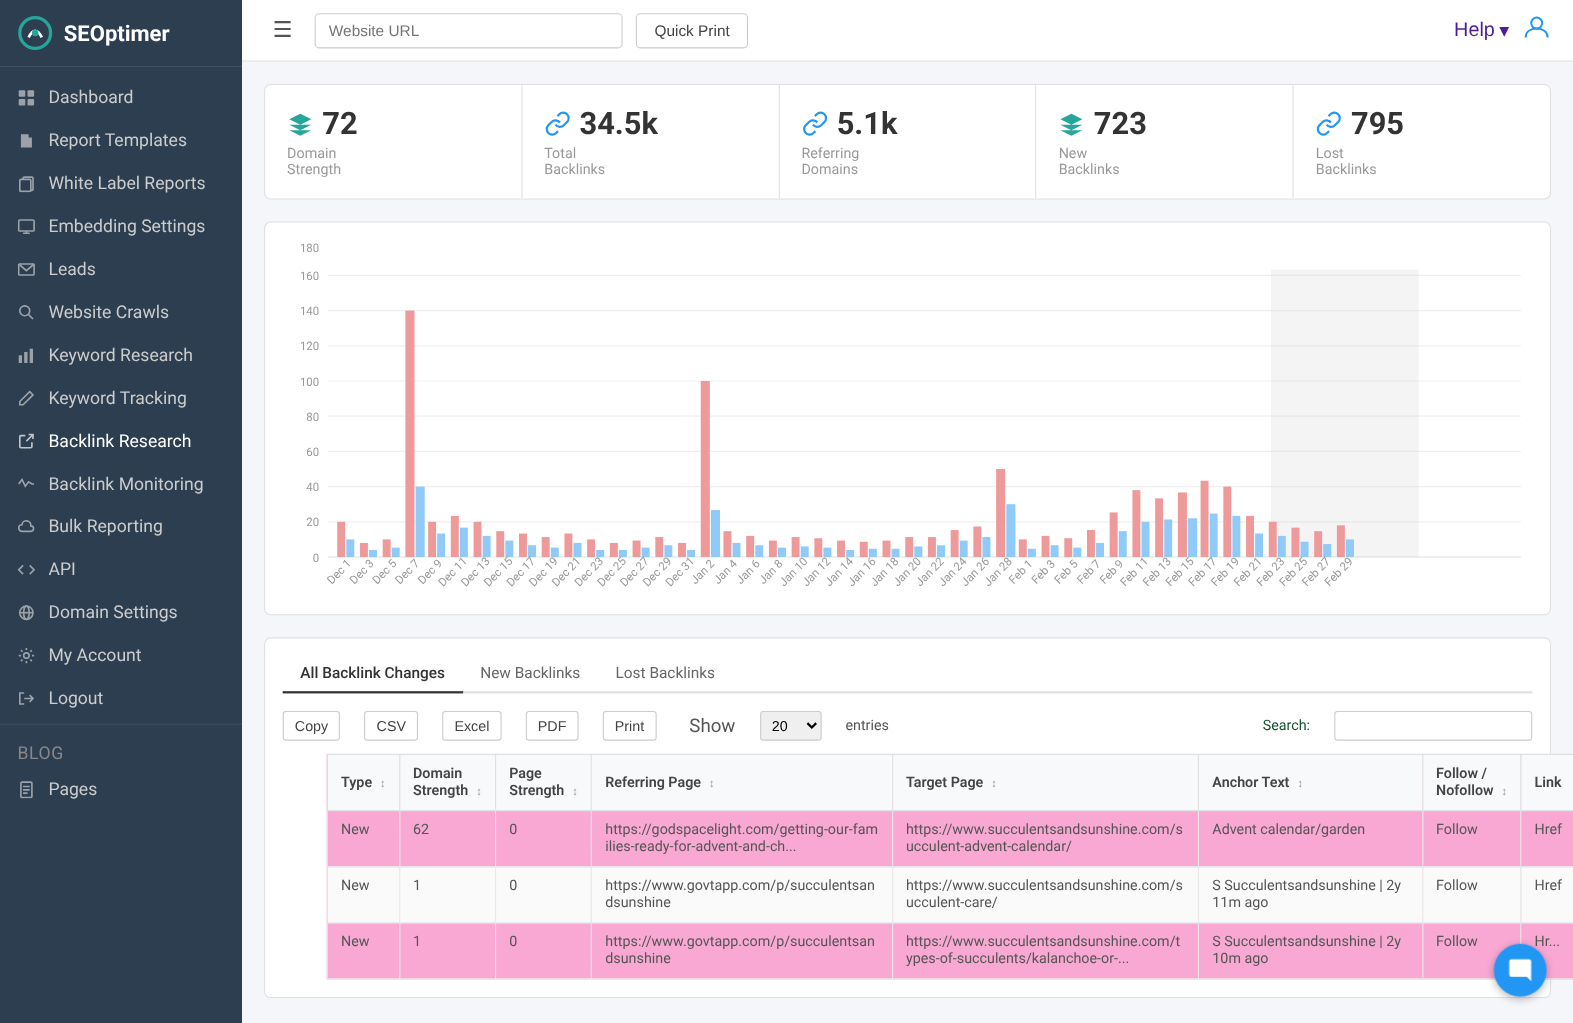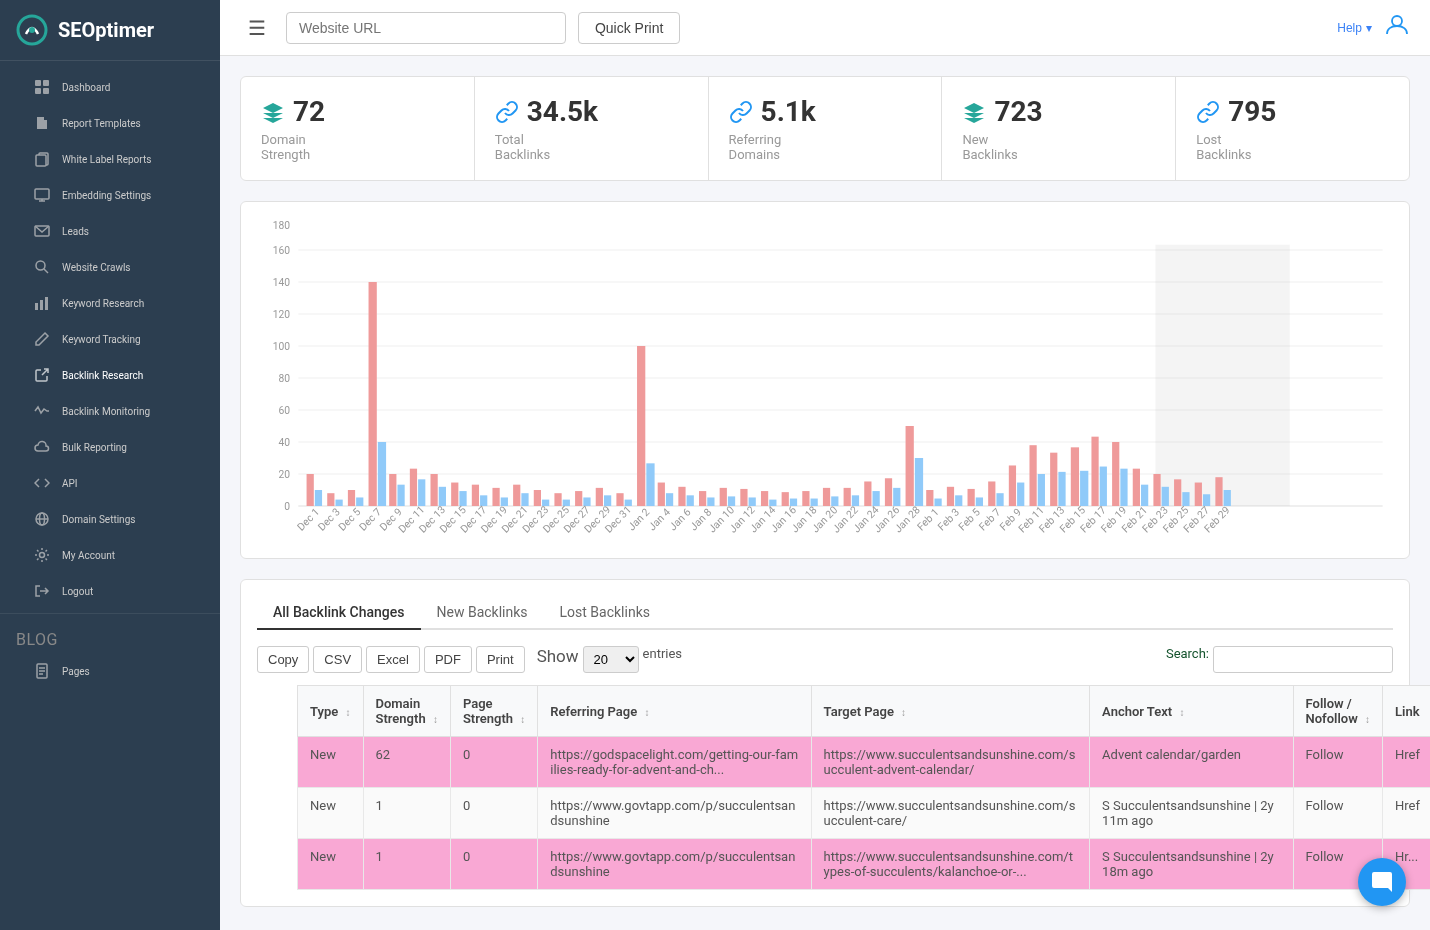--- a/index.html
+++ b/index.html
@@ -9,21 +9,21 @@
     #sidebar {
       width: 220px; min-width: 220px; background: #2c3e50; color: #fff; display: flex; flex-direction: column; height: 100%;
     }
     #sidebar-logo {
       padding: 14px 16px; display: flex; align-items: center; gap: 10px; border-bottom: 1px solid rgba(255,255,255,0.1);
     }
     #sidebar-logo .logo-icon { width: 32px; height: 32px; }
     #sidebar-logo .logo-text { font-size: 20px; font-weight: 700; color: #fff; }
     .sidebar-nav { flex: 1; overflow-y: auto; padding: 8px 0; }
     .sidebar-item {
-      display: flex; align-items: center; gap: 12px; padding: 10px 34px; cursor: pointer; color: #ccc; font-size: 10px; transition: background 0.15s; text-align: center;
+      display: flex; align-items: center; gap: 12px; padding: 10px 16px; cursor: pointer; color: #ccc; font-size: 16px; transition: background 0.15s; text-align: center;
     }
     .sidebar-item.active { color: #fff; }
     .sidebar-item .si-icon { width: 16px; height: 16px; opacity: 0.7; flex-shrink: 0; }
     .sidebar-section-label { padding: 12px 16px 4px; font-size: 16px; color: #888; text-transform: uppercase; letter-spacing: 0.5px; }
     .sidebar-divider { height: 1px; background: rgba(255,255,255,0.08); margin: 4px 0; }
 
     
     #main { flex: 1; display: flex; flex-direction: column; overflow: hidden; background: #f5f6fa; }
 
     
@@ -31,21 +31,21 @@
       background: #fff; border-bottom: 1px solid #e0e0e0; padding: 8px 20px; display: flex; align-items: center; gap: 12px; min-height: 56px;
     }
     #menu-btn { background: none; border: none; cursor: pointer; font-size: 20px; color: #555; padding: 4px 8px; }
     #url-input {
       border: 1px solid #ccc; border-radius: 4px; padding: 7px 12px; font-size: 14px; color: #999; width: 280px; outline: none;
     }
     #quick-audit-btn {
       background: #fff; border: 1px solid #ccc; border-radius: 4px; padding: 7px 16px; font-size: 14px; color: #444; cursor: pointer;
     }
     .header-spacer { flex: 1; }
-    #help-btn { background: none; border: none; cursor: pointer; color: #3b82f6; font-size: 12px; display: flex; align-items: center; gap: 4px; }
+    #help-btn { background: none; border: none; cursor: pointer; color: #4c1d95; font-size: 18px; display: flex; align-items: center; gap: 4px; }
     #user-icon-btn { background: none; border: none; cursor: pointer; color: #2196F3; font-size: 22px; }
 
     
     #content { flex: 1; overflow-y: auto; padding: 20px; }
 
     
     #stats-row { display: flex; gap: 0; background: #fff; border: 1px solid #e0e0e0; border-radius: 6px; margin-bottom: 20px; overflow: hidden; }
     .stat-card { flex: 1; padding: 18px 20px; border-right: 1px solid #e0e0e0; }
     .stat-card:last-child { border-right: none; }
     .stat-value { font-size: 28px; font-weight: 700; color: #333; display: flex; align-items: center; gap: 8px; }
@@ -54,21 +54,21 @@
     
     #chart-container { background: #fff; border: 1px solid #e0e0e0; border-radius: 6px; padding: 16px; margin-bottom: 20px; }
     #chart-svg { width: 100%; height: 320px; }
 
     
     #tabs-row { display: flex; gap: 0; border-bottom: 2px solid #e0e0e0; margin-bottom: 16px; }
     .tab-item { padding: 8px 16px; cursor: pointer; font-size: 14px; color: #666; border-bottom: 2px solid transparent; margin-bottom: -2px; }
     .tab-item.active { color: #333; border-bottom: 2px solid #333; font-weight: 500; }
 
     
-    #table-controls { display: flex; gap: 4px; margin-bottom: 12px; }
+    #table-controls { display: flex; align-items: center; gap: 22px; margin-bottom: 12px; }
     .tbl-btn { border: 1px solid #ccc; background: #fff; padding: 5px 10px; font-size: 13px; cursor: pointer; border-radius: 3px; color: #444; }
     .show-label { font-size: 17px; color: #555; margin-left: 8px; }
     .entries-select { border: 1px solid #ccc; border-radius: 3px; padding: 4px 6px; font-size: 13px; }
     .entries-label { font-size: 13px; color: #555; }
     .search-spacer { flex: 1; }
     .search-label { font-size: 13px; color: #14532d; }
     .search-input { border: 1px solid #ccc; border-radius: 3px; padding: 5px 10px; font-size: 13px; width: 180px; }
 
     
     #data-table { width: 100%; border-collapse: collapse; font-size: 13px; background: #f9a8d4; margin-left: 40px; }
@@ -567,21 +567,21 @@
             <td>S Succulentsandsunshine | 2y 11m ago</td>
             <td>Follow</td>
             <td>Href</td>
           </tr>
           <tr>
             <td>New</td>
             <td>1</td>
             <td>0</td>
             <td class="link-cell">https://www.govtapp.com/p/succulentsandsunshine</td>
             <td class="link-cell">https://www.succulentsandsunshine.com/types-of-succulents/kalanchoe-or-...</td>
-            <td>S Succulentsandsunshine | 2y 18m ago</td>
+            <td>S Succulentsandsunshine | 2y 10m ago</td>
             <td>Follow</td>
             <td>Hr...</td>
           </tr>
         </tbody>
       </table>
     </div>
   </div>
 </div>
 
 <div id="chat-btn">

